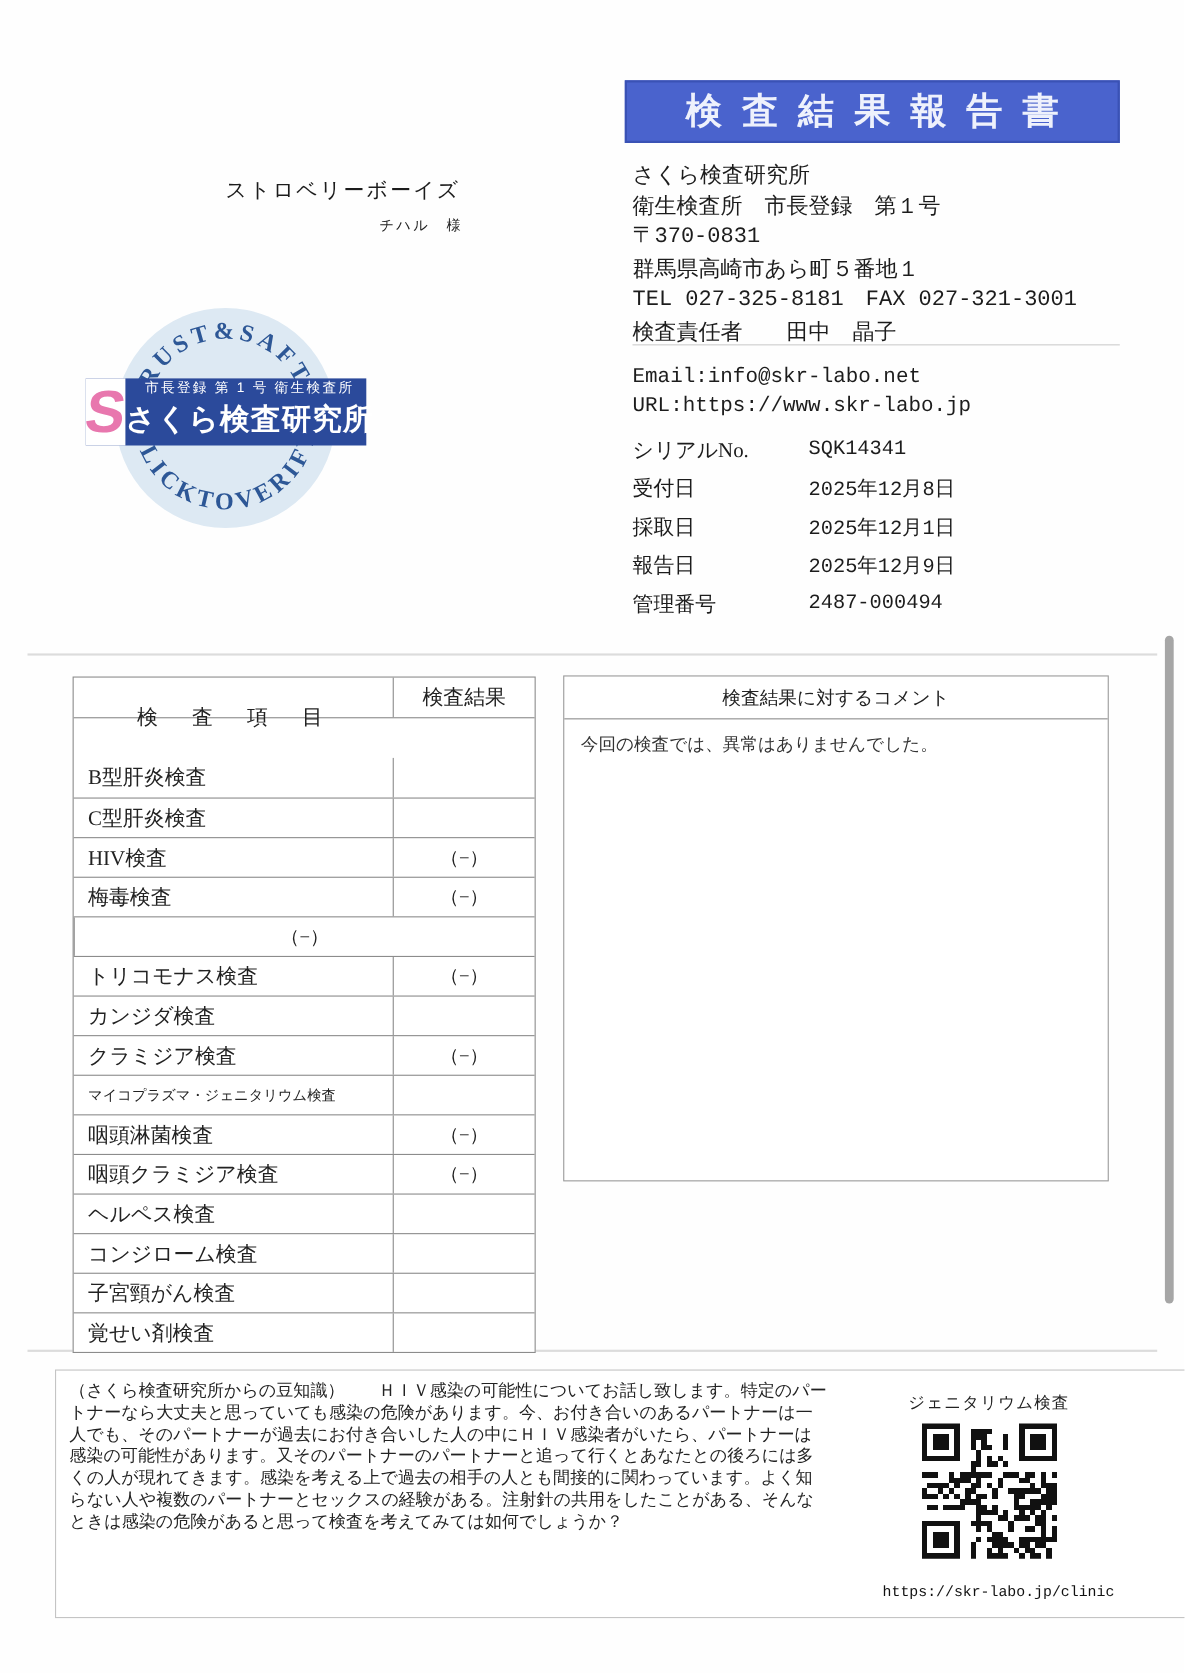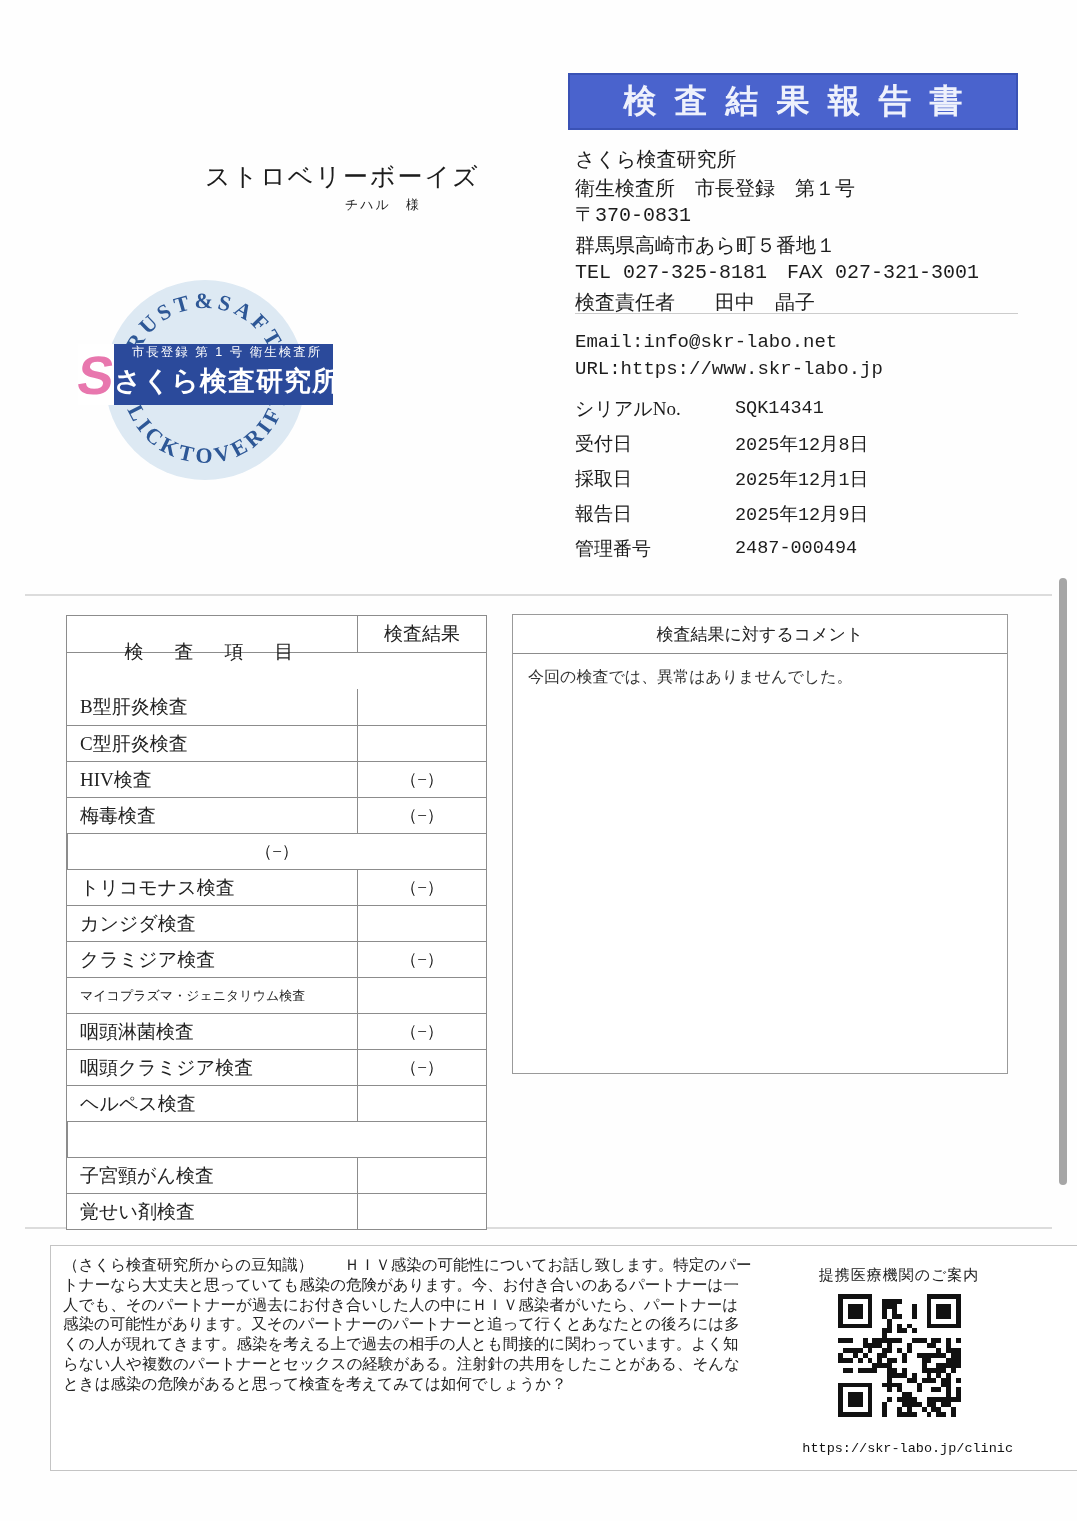--- a/index.html
+++ b/index.html
@@ -17,21 +17,21 @@
   .mono{font-family:"Liberation Mono","DejaVu Sans Mono",monospace;}
   .hr1{left:575px;top:313px;width:443px;height:1px;background:#cccccc;}
   .contact-block{left:575px;top:329px;width:445px;font-size:19px;line-height:27px;color:#1c1c1c;}
 
   .meta-block{left:575px;top:391px;width:445px;}
   .meta-row{display:flex;height:35px;align-items:center;font-size:19px;color:#1c1c1c;}
   .meta-row .lb{width:160px;}
   .meta-row .vl{font-family:"Liberation Mono","DejaVu Sans Mono",monospace;font-size:18.5px;}
 
   
-  .recip-org{left:205px;top:160px;font-size:25px;letter-spacing:2px;color:#1c1c1c;}
+  .recip-org{left:205px;top:160px;font-size:19px;letter-spacing:2px;color:#1c1c1c;}
   .recip-name{left:345px;top:196px;font-size:13px;letter-spacing:2px;color:#1c1c1c;}
 
   
   .stamp{left:75px;top:278px;width:260px;height:212px;}
   .stamp svg{position:absolute;left:0;top:0;}
   .stamp-banner{position:absolute;left:3px;top:66px;width:255px;height:61px;background:#2b4a9b;
      display:flex;}
   .stamp-chip{width:64px;height:61px;background:#ffffff;display:flex;align-items:center;justify-content:center;}
   .s-mark{font-family:"Liberation Sans","DejaVu Sans",sans-serif;font-weight:700;font-size:54px;
      color:#e877ae;transform:skewX(-8deg);line-height:1;}
@@ -203,20 +203,21 @@
         </div>
         <div class="rrow">
           <div class="item">咽頭クラミジア検査</div>
           <div class="res">（−）</div>
         </div>
         <div class="rrow">
           <div class="item">ヘルペス検査</div>
           <div class="res"></div>
         </div>
         <div class="rrow">
+          <div class="item">コンジローム検査</div>
           <div class="res"></div>
         </div>
         <div class="rrow">
           <div class="item">子宮頸がん検査</div>
           <div class="res"></div>
         </div>
         <div class="rrow">
           <div class="item">覚せい剤検査</div>
           <div class="res"></div>
         </div>
@@ -224,21 +225,21 @@
   </div>
 
   <div class="abs cbox">
     <div class="chd">検査結果に対するコメント</div>
     <div class="cbody">今回の検査では、異常はありませんでした。</div>
   </div>
 
   <div class="abs fbox">
     <div class="tips">（さくら検査研究所からの豆知識）　　ＨＩＶ感染の可能性についてお話し致します。特定のパートナーなら大丈夫と思っていても感染の危険があります。今、お付き合いのあるパートナーは一人でも、そのパートナーが過去にお付き合いした人の中にＨＩＶ感染者がいたら、パートナーは感染の可能性があります。又そのパートナーのパートナーと追って行くとあなたとの後ろには多くの人が現れてきます。感染を考える上で過去の相手の人とも間接的に関わっています。よく知らない人や複数のパートナーとセックスの経験がある。注射針の共用をしたことがある、そんなときは感染の危険があると思って検査を考えてみては如何でしょうか？</div>
     <div class="clinic-col">
-      <div class="clinic-title">提携医療機関のご案内</div>
+      <div class="clinic-title">ジェニタリウム検査</div>
       <div class="qr-wrap">
         <svg id="qr" width="123" height="123" viewBox="0 0 125 125" shape-rendering="crispEdges">
             <rect x="0" y="0" width="125" height="125" fill="#ffffff"></rect>
             <rect x="45" y="5" width="5" height="5" fill="#111111"></rect>
             <rect x="50" y="5" width="5" height="5" fill="#111111"></rect>
             <rect x="55" y="5" width="5" height="5" fill="#111111"></rect>
             <rect x="60" y="5" width="5" height="5" fill="#111111"></rect>
             <rect x="45" y="10" width="5" height="5" fill="#111111"></rect>
             <rect x="50" y="10" width="5" height="5" fill="#111111"></rect>
             <rect x="55" y="10" width="5" height="5" fill="#111111"></rect>

